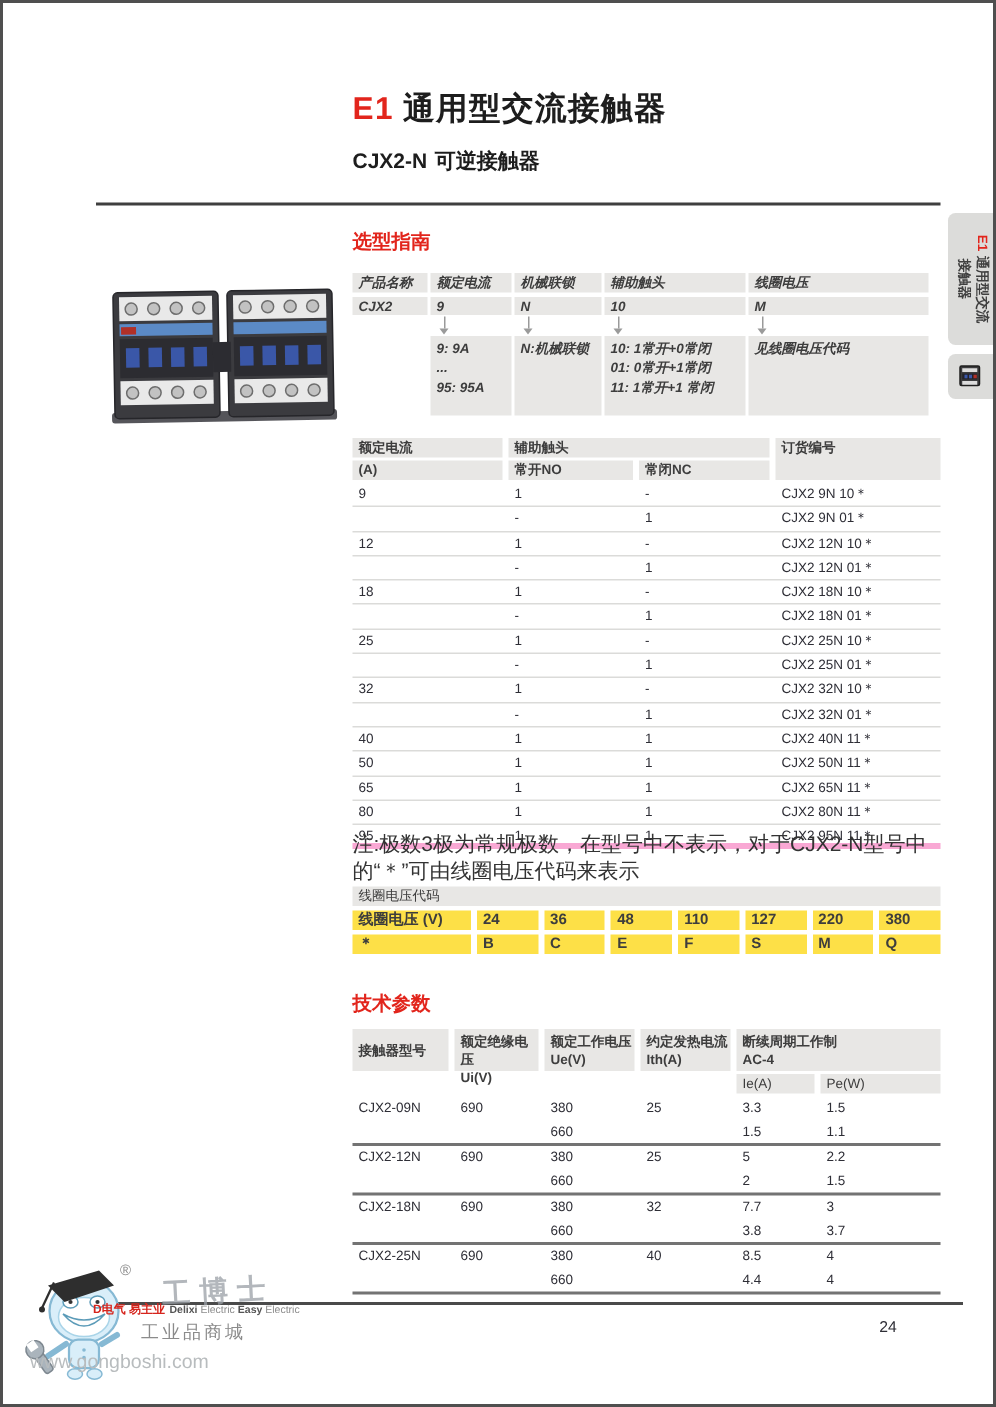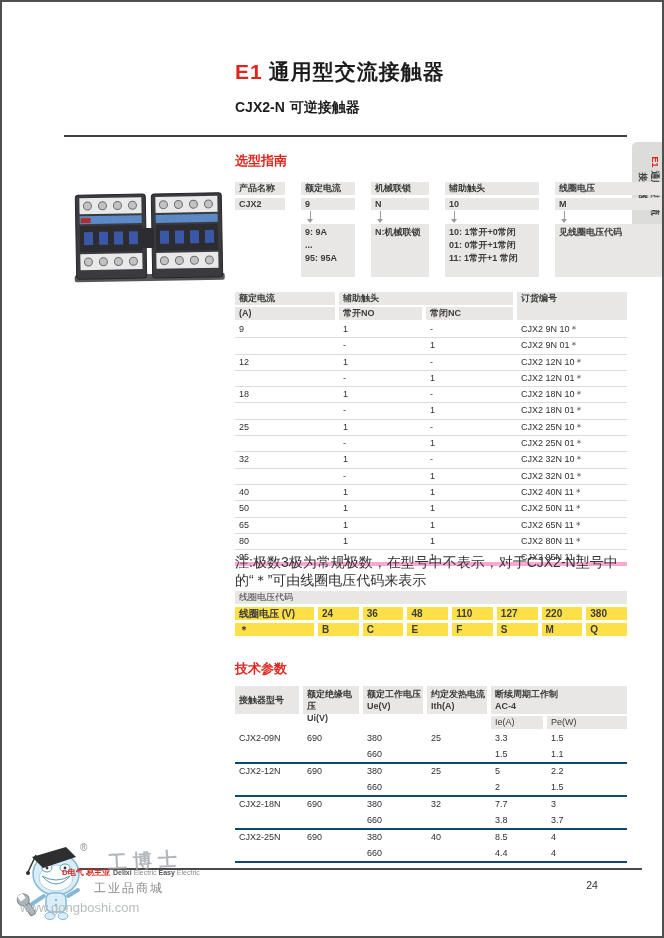--- a/index.html
+++ b/index.html
@@ -26,21 +26,21 @@
   
   .product { position:absolute; left:68px; top:182px; }
 
   
   .sec-h { position:absolute; font-size:13px; font-weight:bold; color:#e2251c; }
   #h-select { left:233px; top:150px; }
   #h-tech   { left:233px; top:658px; }
 
   
   .sel-wrap { position:absolute; left:233px; top:180px; width:392px; }
-  .selgrid { display:grid; grid-template-columns:50px 54px 58px 94px 120px; column-gap:16px; }
+  .selgrid { display:grid; grid-template-columns:50px 54px 58px 94px 120px; column-gap:2px;font-style:italic; }
   .sbox { background:#e8e7e5; font-size:9px; font-weight:bold; color:#3d3d3d; padding-left:4px; }
   .sbox.hdr { height:13px; line-height:13px; }
   #sel-values { margin-top:3px; }
   #sel-values .sbox { height:12px; line-height:12px; }
   #sel-arrows { margin-top:1px; height:13px; }
   .arrow { position:relative; width:1px; height:8px; background:#9a9a9a; margin-left:9px; }
   .arrow::after { content:''; position:absolute; top:8px; left:-3px; border:3.5px solid transparent; border-top:4.5px solid #9a9a9a; }
   #sel-descs .sbox { height:53px; padding-top:2px; }
   .dline { line-height:13px; font-size:9px; font-weight:bold; color:#3d3d3d; }
 
@@ -68,21 +68,21 @@
   
   .tech-wrap { position:absolute; left:233px; top:684px; width:392px; }
   .thead, .tsub, .trow { display:grid; grid-template-columns:64px 56px 60px 60px 52px 80px; column-gap:4px; }
   .th { background:#e8e7e5; height:28px; font-size:9px; font-weight:bold; color:#3d3d3d;
         padding:2px 0 0 4px; line-height:12px; }
   .th.model { line-height:24px; }
   .th.duty { grid-column:5/7; }
   .tsub { margin-top:2px; }
   .th2 { background:#e8e7e5; height:13px; line-height:13px; font-size:9px; font-weight:normal; color:#3d3d3d; padding-left:4px; }
   #tech-rows { margin-top:2px; }
-  .tgroup { border-bottom:2px solid #0c4a6e; }
+  .tgroup { border-bottom:2px solid #737373; }
   .trow { height:15.5px; line-height:15.5px; font-size:9px; color:#2e2e36; }
   .tcell { padding-left:4px; }
 
   
   .hr2 { position:absolute; left:62px; top:866px; width:578px; height:2px; background:#4a4a4a; z-index:1; }
   .pagenum { position:absolute; left:578px; top:877px; width:24px; text-align:center; font-size:10.5px; color:#2e2e36; }
 
   
   .wm { position:absolute; left:14px; top:840px; width:230px; height:90px; z-index:2; }
   .wm-brush { position:absolute; left:92px; top:6px; font-size:19px; font-weight:bold; color:#9aa0a6;

